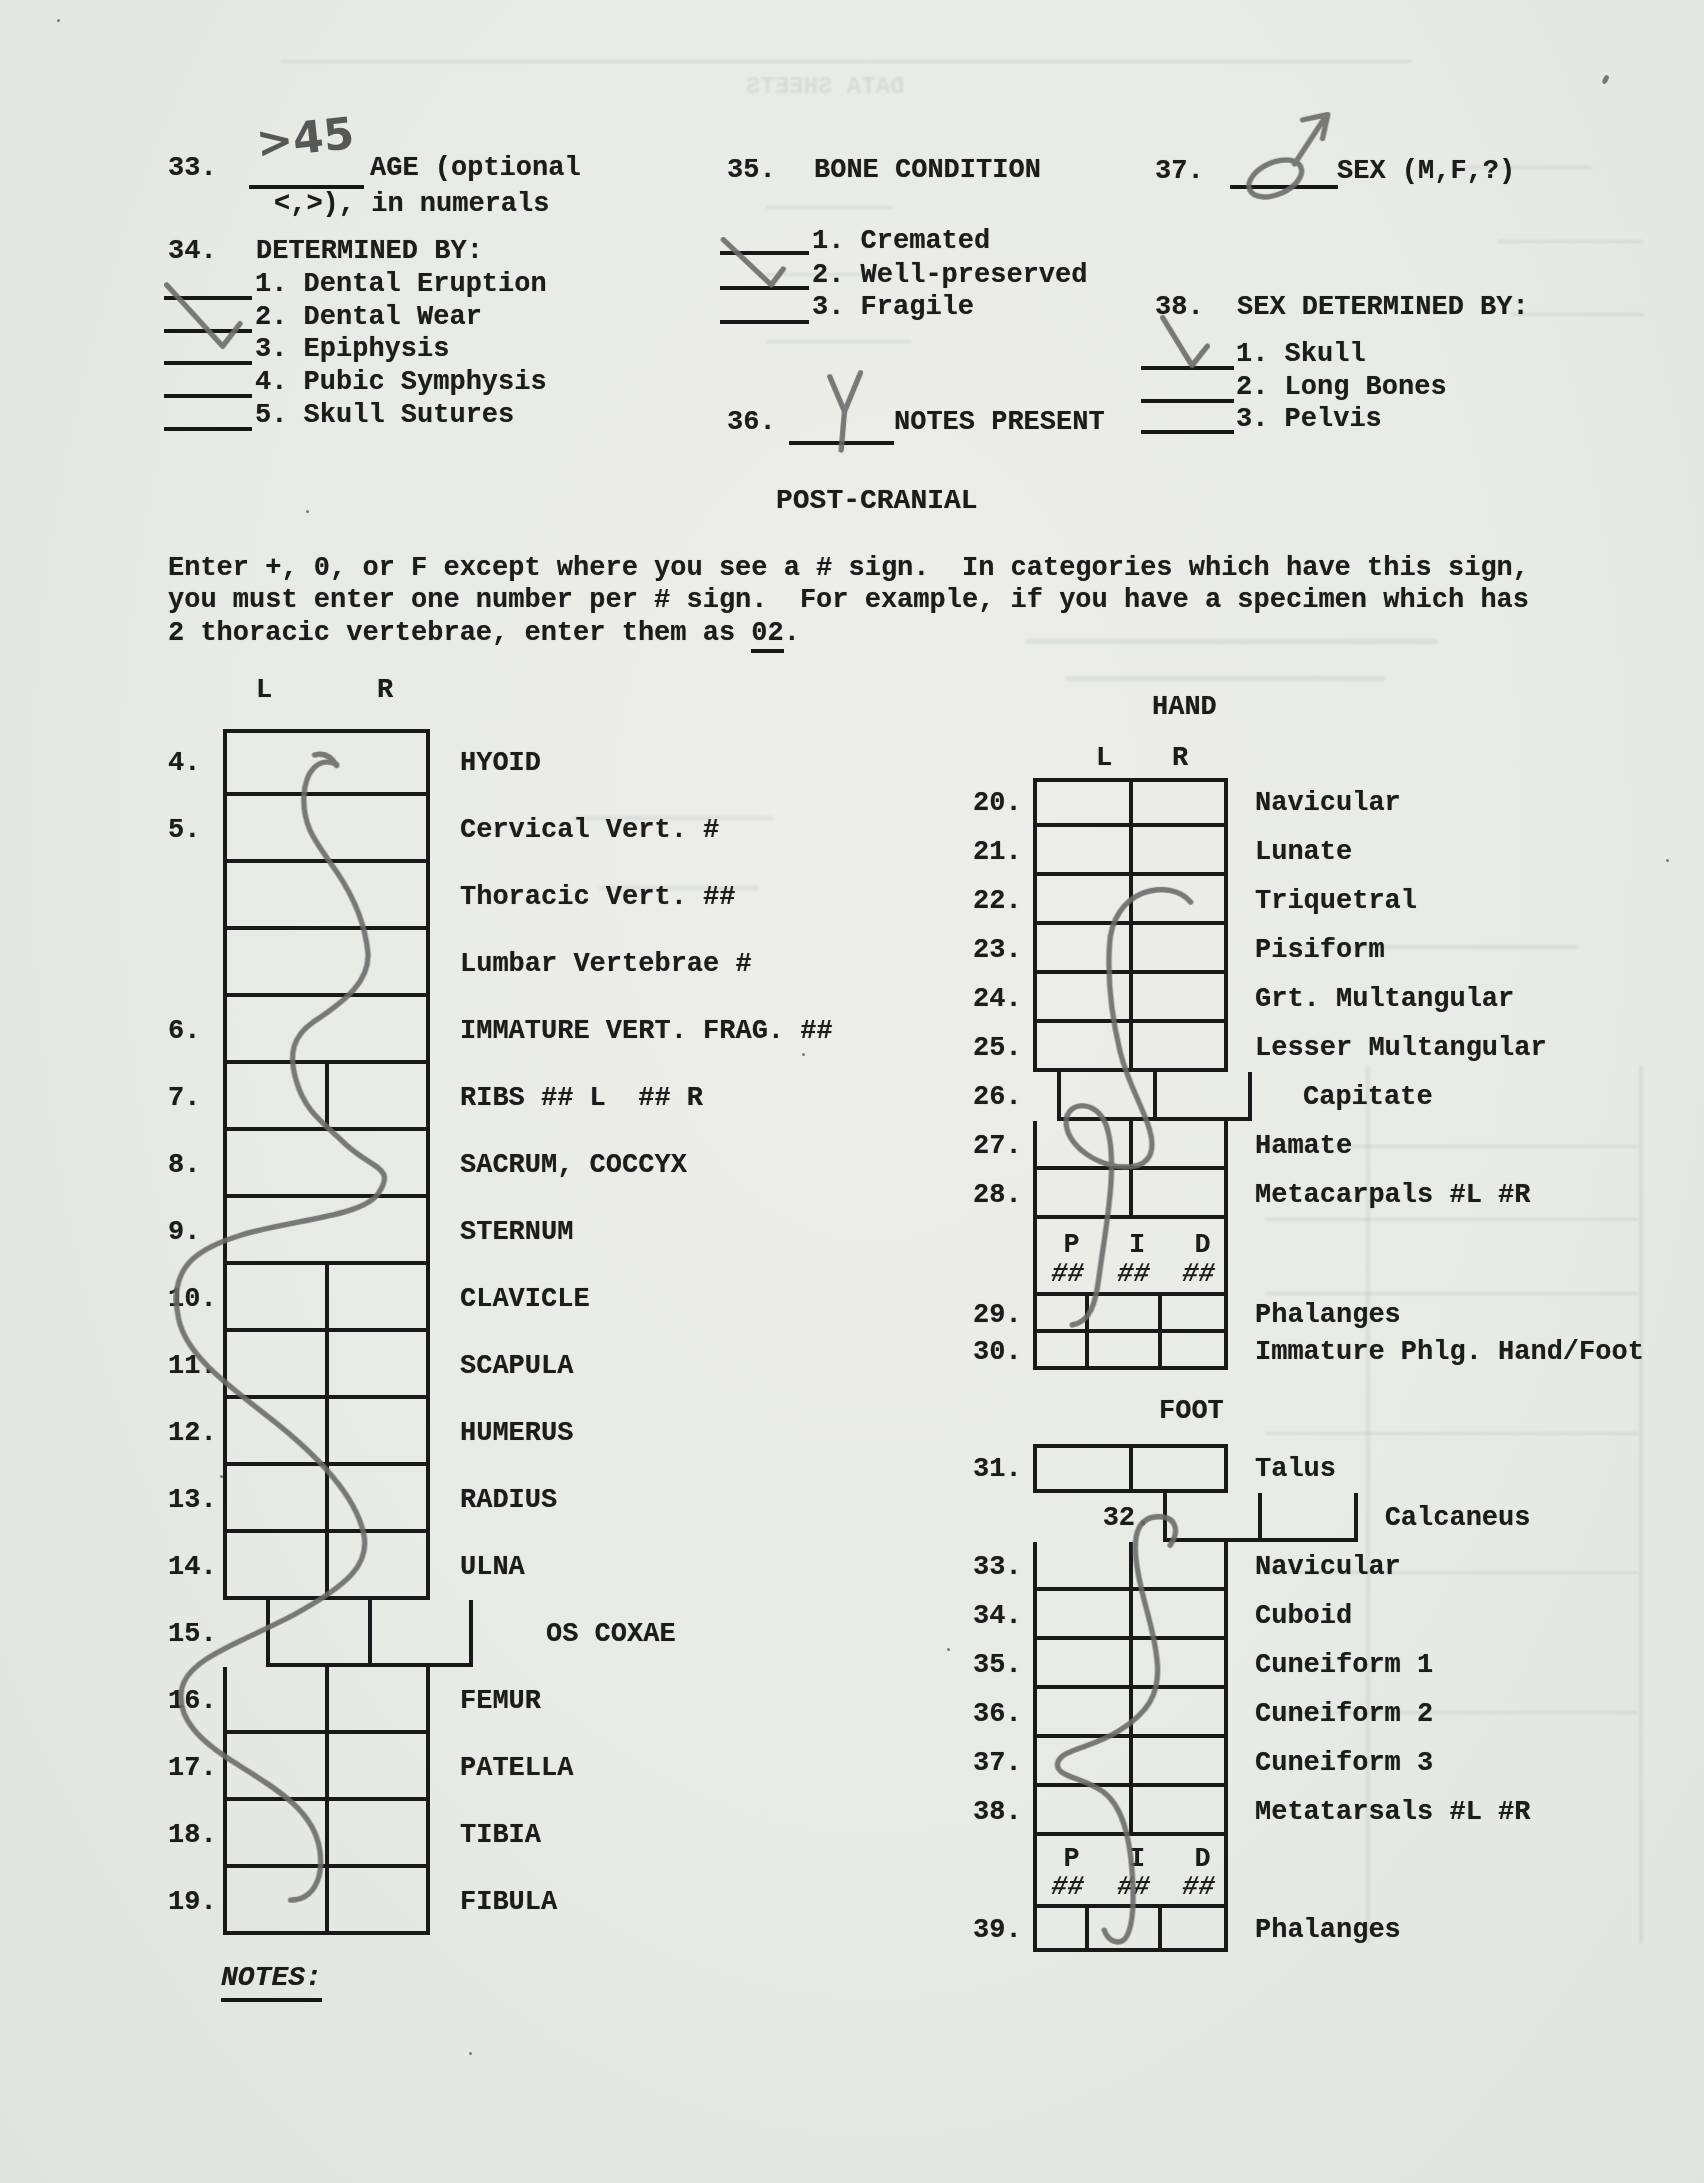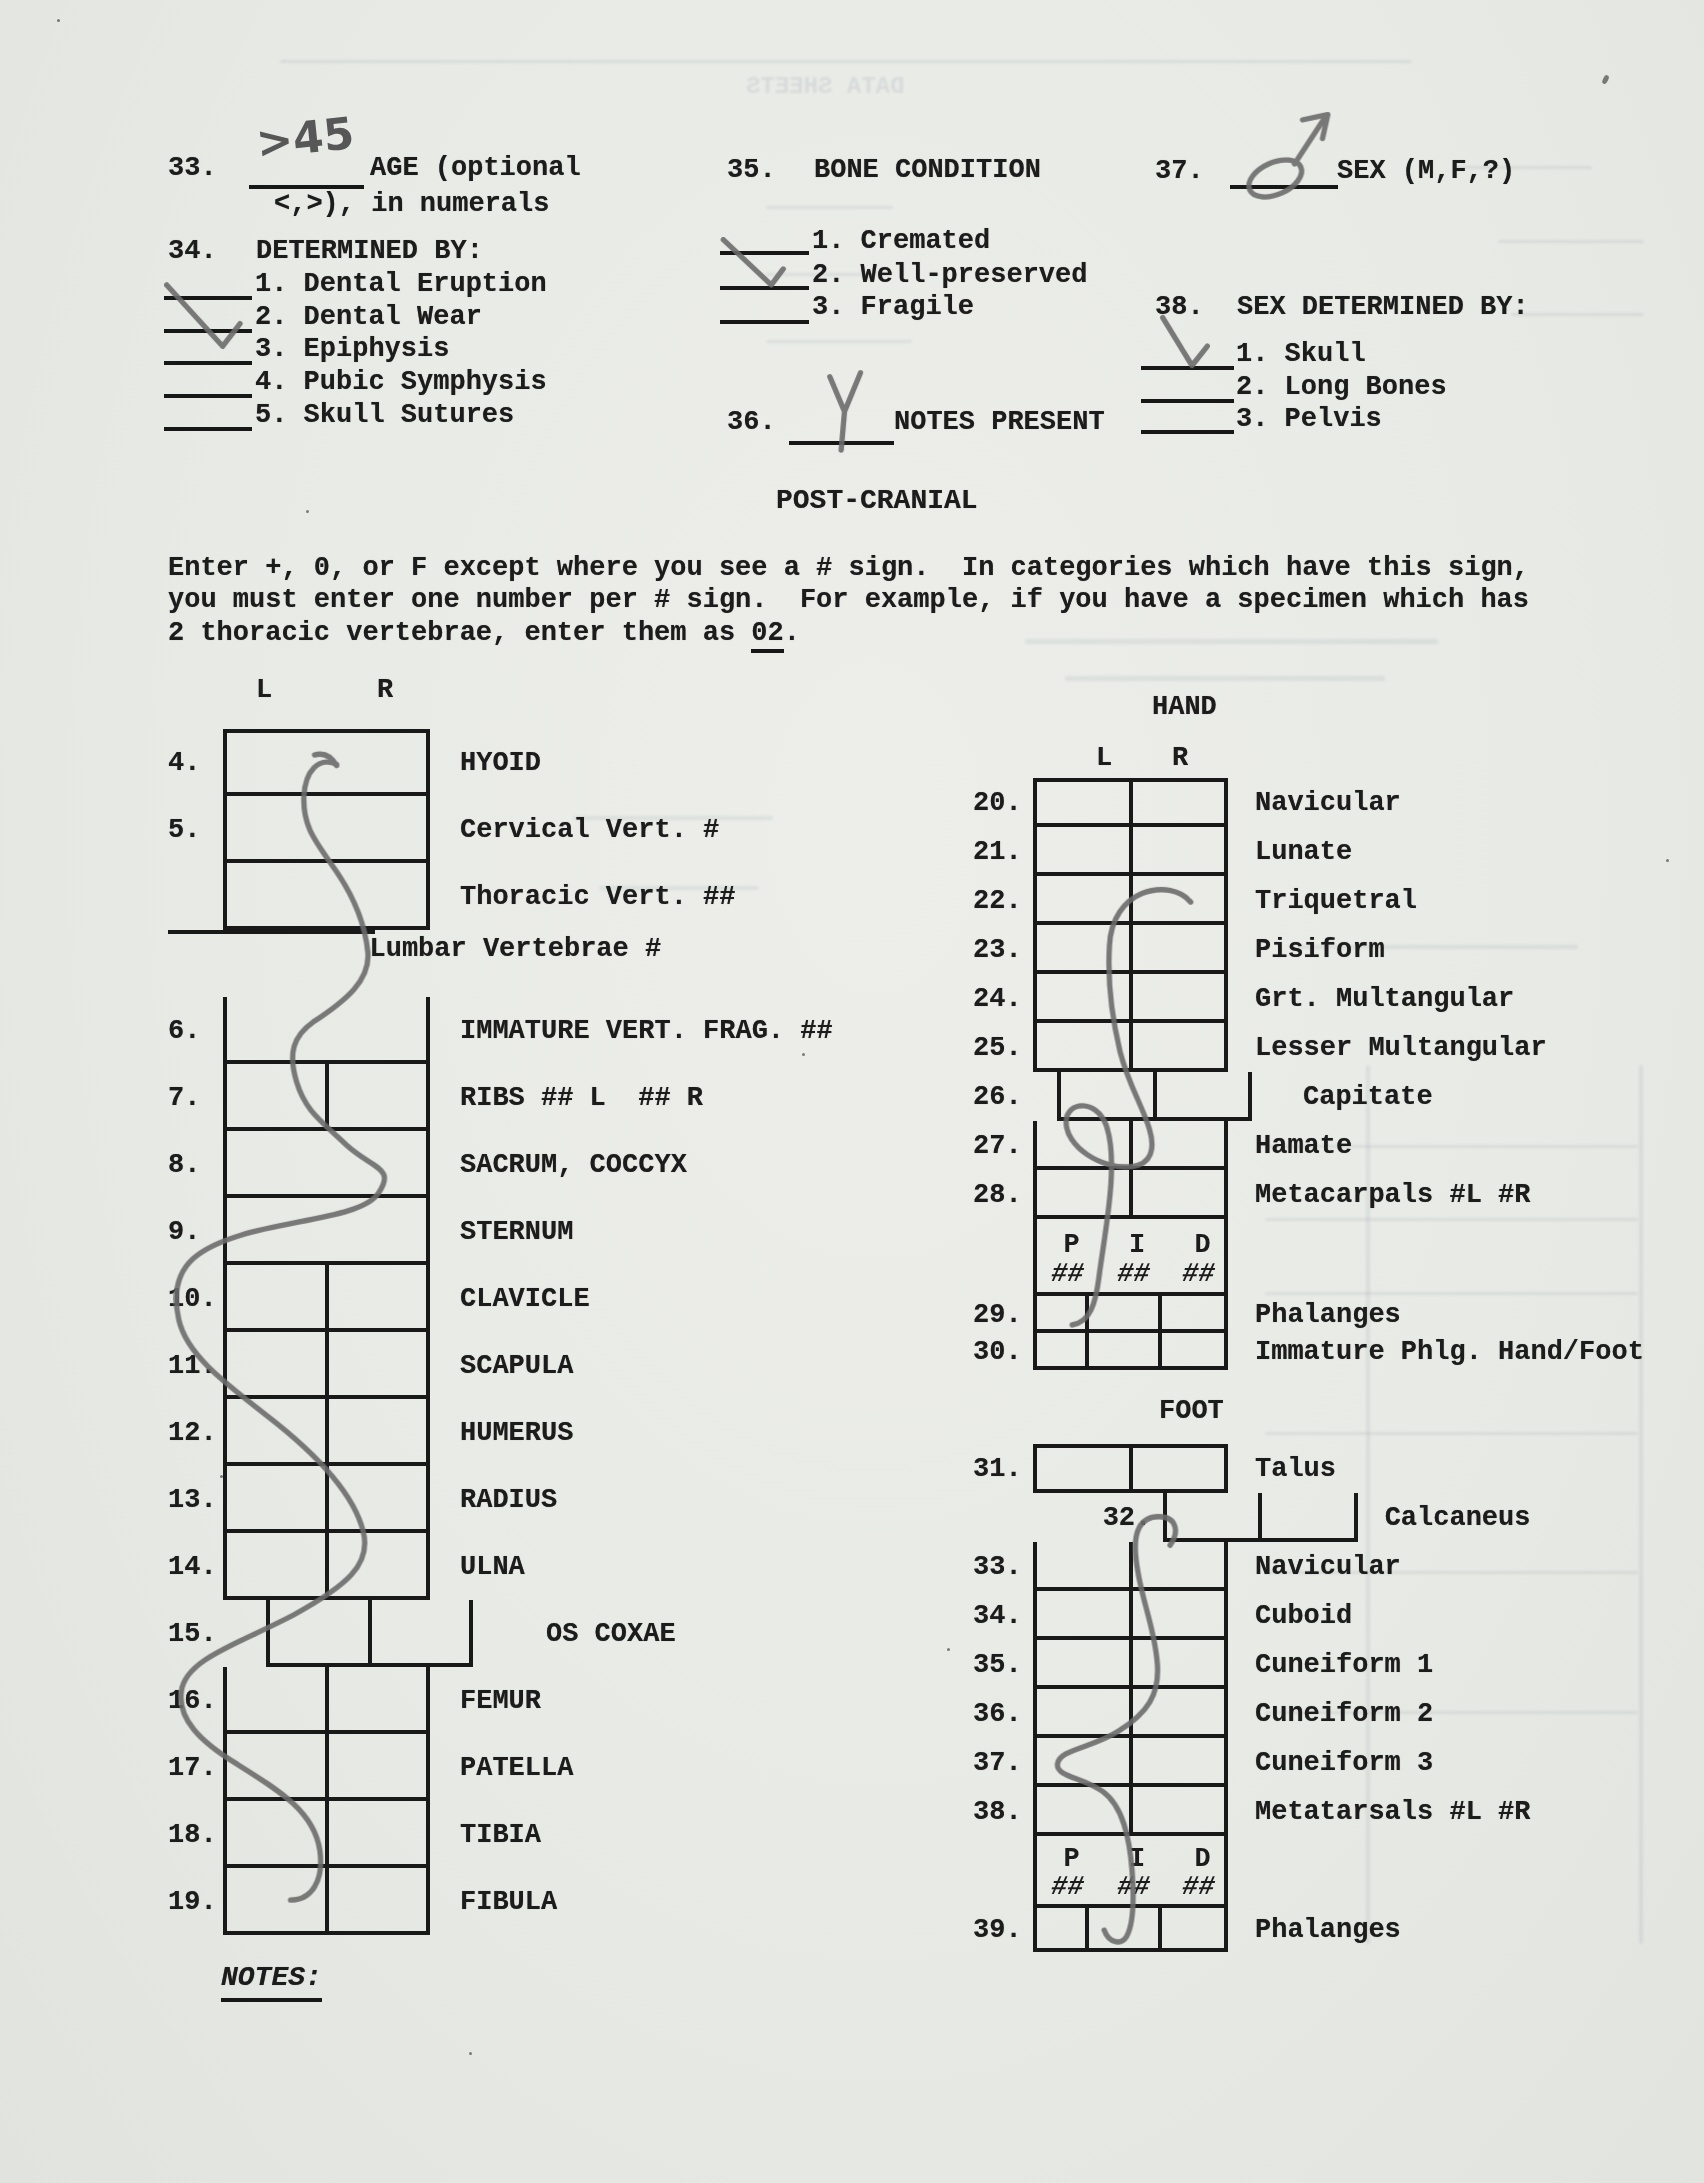--- a/index.html
+++ b/index.html
@@ -140,21 +140,21 @@
     <div class="grow" style="height:67px;">
         <div class="gnum">5.</div>
         <div class="gbox"></div>
         <div class="glabel">Cervical Vert. #</div>
       </div>
     <div class="grow" style="height:67px;">
         <div class="gnum"></div>
         <div class="gbox"></div>
         <div class="glabel">Thoracic Vert. ##</div>
       </div>
-    <div class="grow" style="height:67px;flex-direction:column;">
+    <div class="grow" style="height:67px;">
         <div class="gnum"></div>
         <div class="gbox"></div>
         <div class="glabel">Lumbar Vertebrae #</div>
       </div>
     <div class="grow" style="height:67px;">
         <div class="gnum">6.</div>
         <div class="gbox"></div>
         <div class="glabel">IMMATURE VERT. FRAG. ##</div>
       </div>
     <div class="grow" style="height:67px;">

